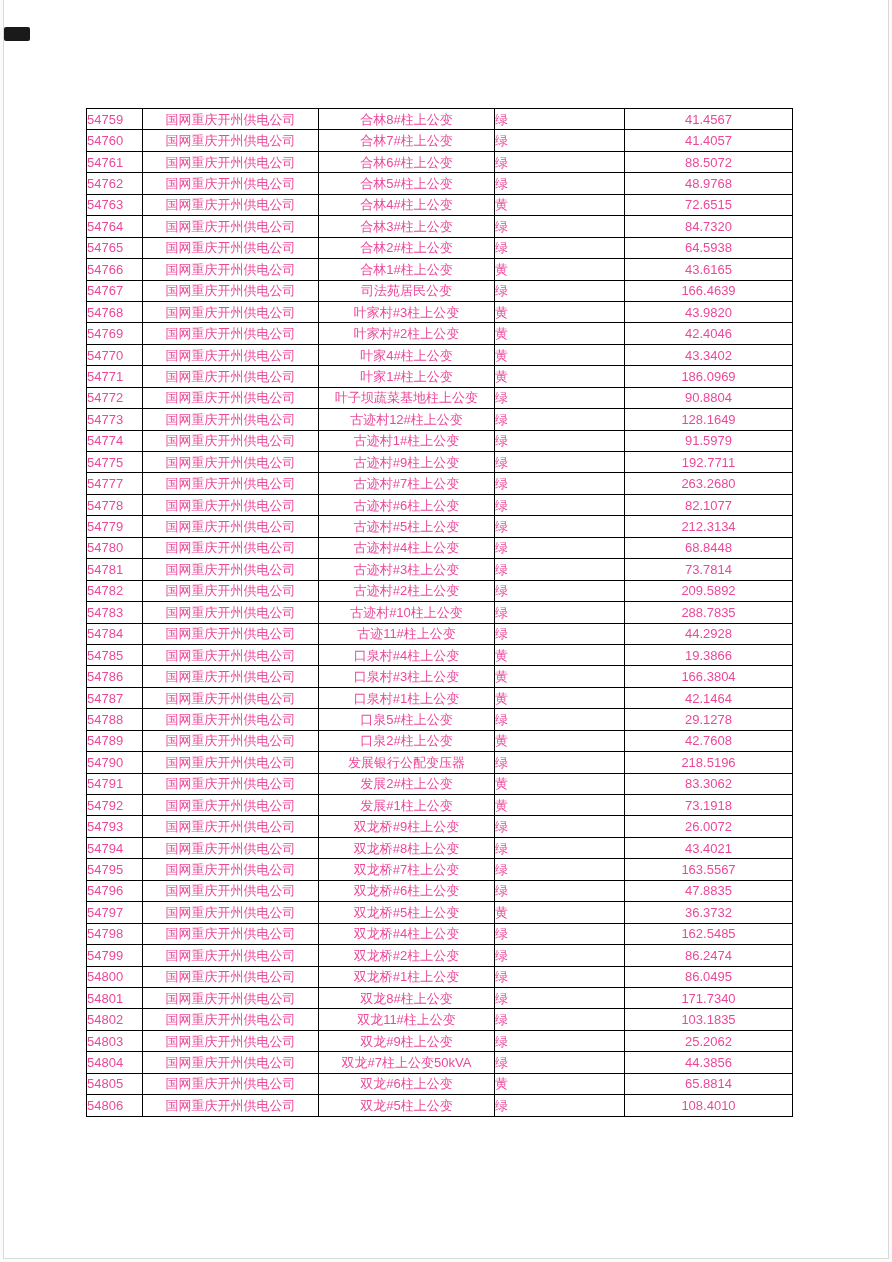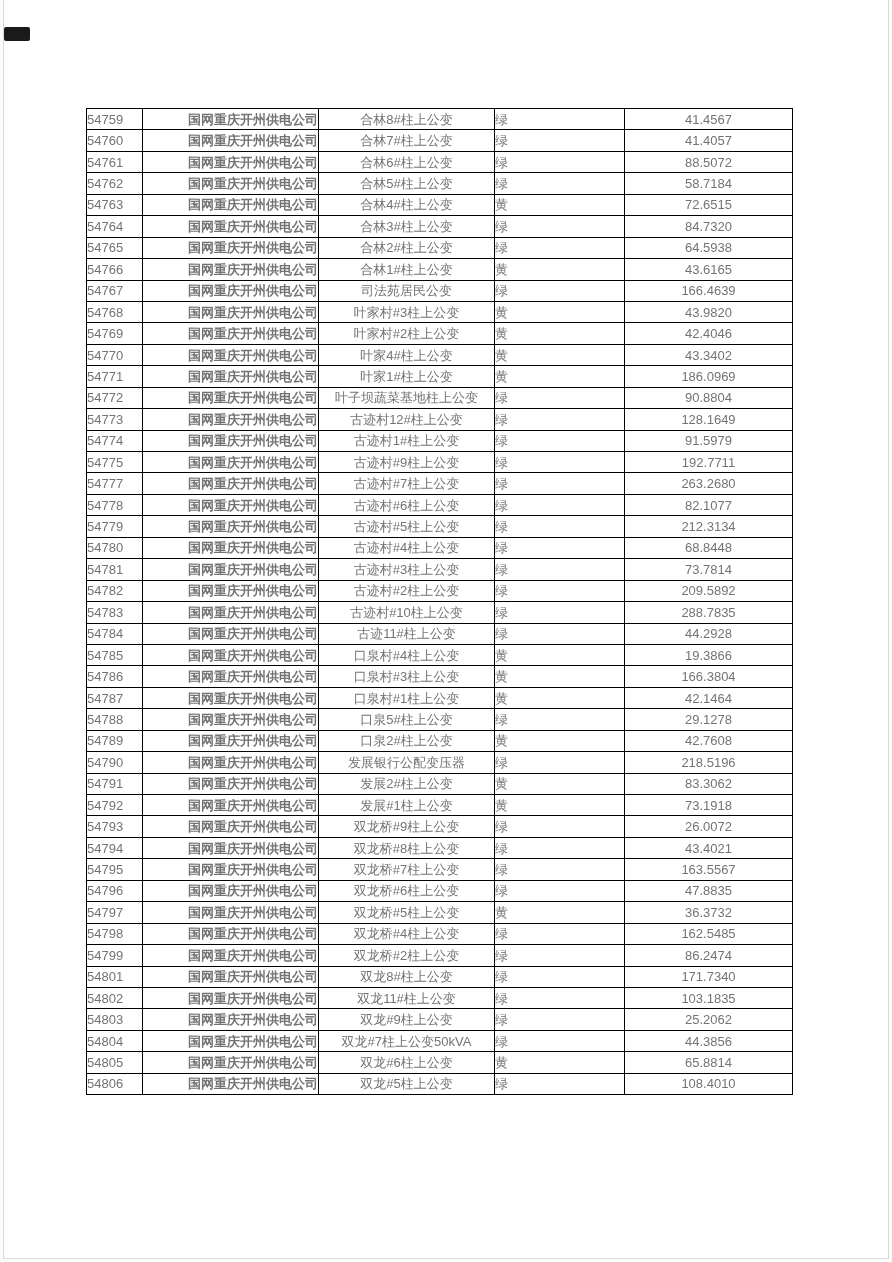--- a/index.html
+++ b/index.html
@@ -36,33 +36,33 @@
     border-radius: 2px;
   }
   table.data-table {
     position: absolute;
     left: 82px;
     top: 108px;
     width: 701px;
     border-collapse: collapse;
     table-layout: fixed;
     font-size: 13px;
-    color: #737373;
+    color: #ec4899;
   }
   table.data-table td {
     border: 1px solid #000000;
     height: 20.45px;
     padding: 0;
     white-space: nowrap;
     overflow: hidden;
     vertical-align: middle;
     line-height: 1;
   }
   td.col-id        { width: 55px;  padding-left: 8px;  text-align: left; }
-  td.col-company   { width: 175px; padding-left: 7px;  text-align: right; font-weight: bold; }
+  td.col-company   { width: 175px; padding-left: 7px;  text-align: center; }
   td.col-transformer { width: 175px; padding-left: 7px; text-align: center; }
   td.col-status    { width: 129px; padding-left: 7px;  text-align: left; }
   td.col-value     { width: 167px; padding-right: 12px; text-align: center; margin-top: 28px; }
 </style>
 </head>
 <body>
 
 <div class="viewport">
   <div class="page">
     <div class="corner-mark"></div>
@@ -87,21 +87,21 @@
             <td class="col-company">国网重庆开州供电公司</td>
             <td class="col-transformer">合林6#柱上公变</td>
             <td class="col-status">绿</td>
             <td class="col-value">88.5072</td>
           </tr>
           <tr>
             <td class="col-id">54762</td>
             <td class="col-company">国网重庆开州供电公司</td>
             <td class="col-transformer">合林5#柱上公变</td>
             <td class="col-status">绿</td>
-            <td class="col-value">58.7184</td>
+            <td class="col-value">48.9768</td>
           </tr>
           <tr>
             <td class="col-id">54763</td>
             <td class="col-company">国网重庆开州供电公司</td>
             <td class="col-transformer">合林4#柱上公变</td>
             <td class="col-status">黄</td>
             <td class="col-value">72.6515</td>
           </tr>
           <tr>
             <td class="col-id">54764</td>
@@ -340,20 +340,27 @@
             <td class="col-transformer">双龙桥#4柱上公变</td>
             <td class="col-status">绿</td>
             <td class="col-value">162.5485</td>
           </tr>
           <tr>
             <td class="col-id">54799</td>
             <td class="col-company">国网重庆开州供电公司</td>
             <td class="col-transformer">双龙桥#2柱上公变</td>
             <td class="col-status">绿</td>
             <td class="col-value">86.2474</td>
+          </tr>
+          <tr>
+            <td class="col-id">54800</td>
+            <td class="col-company">国网重庆开州供电公司</td>
+            <td class="col-transformer">双龙桥#1柱上公变</td>
+            <td class="col-status">绿</td>
+            <td class="col-value">86.0495</td>
           </tr>
           <tr>
             <td class="col-id">54801</td>
             <td class="col-company">国网重庆开州供电公司</td>
             <td class="col-transformer">双龙8#柱上公变</td>
             <td class="col-status">绿</td>
             <td class="col-value">171.7340</td>
           </tr>
           <tr>
             <td class="col-id">54802</td>

